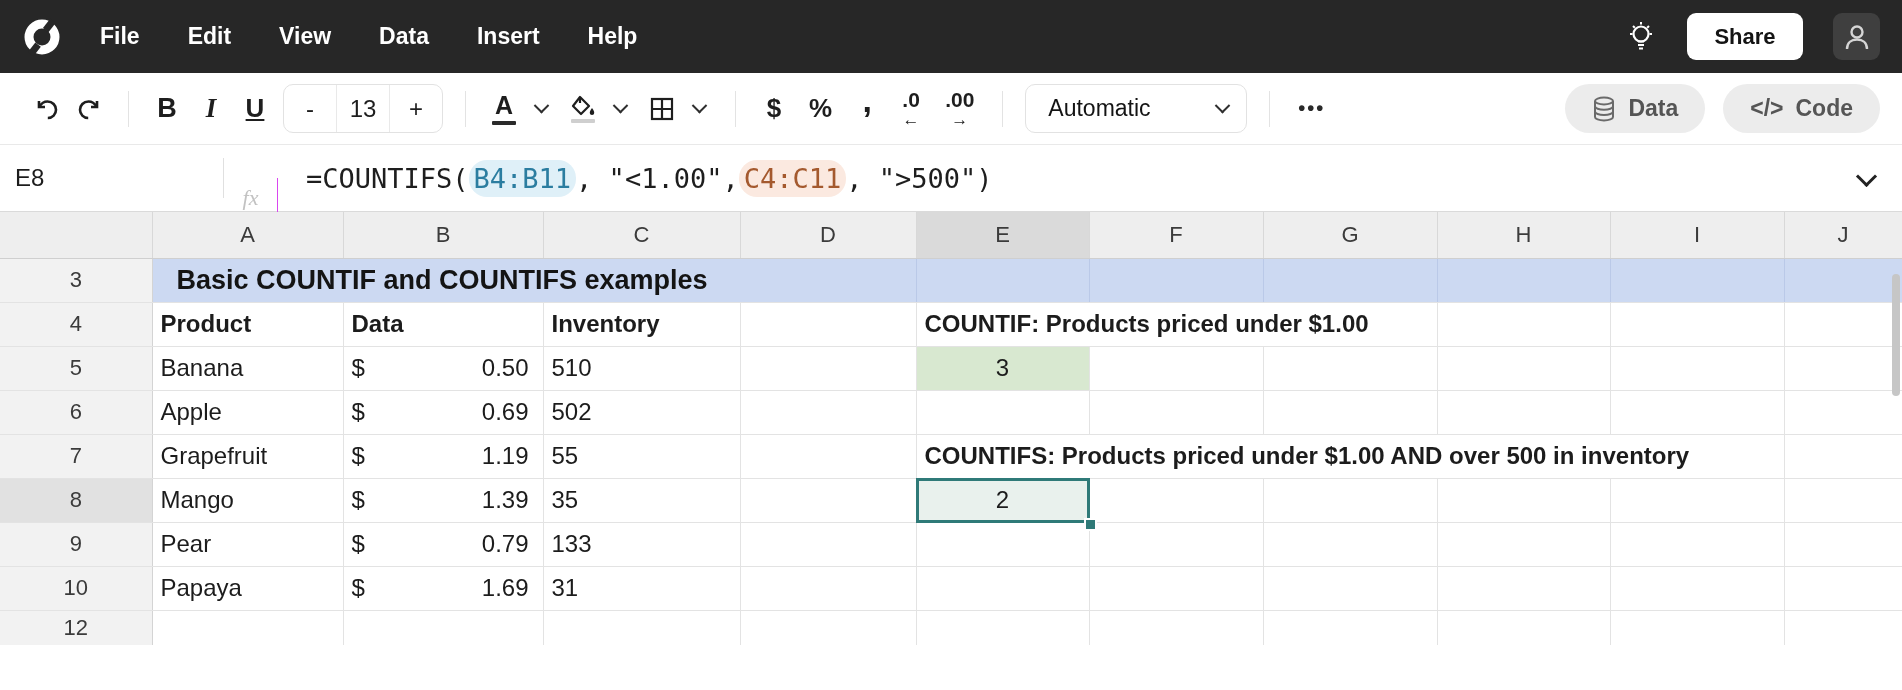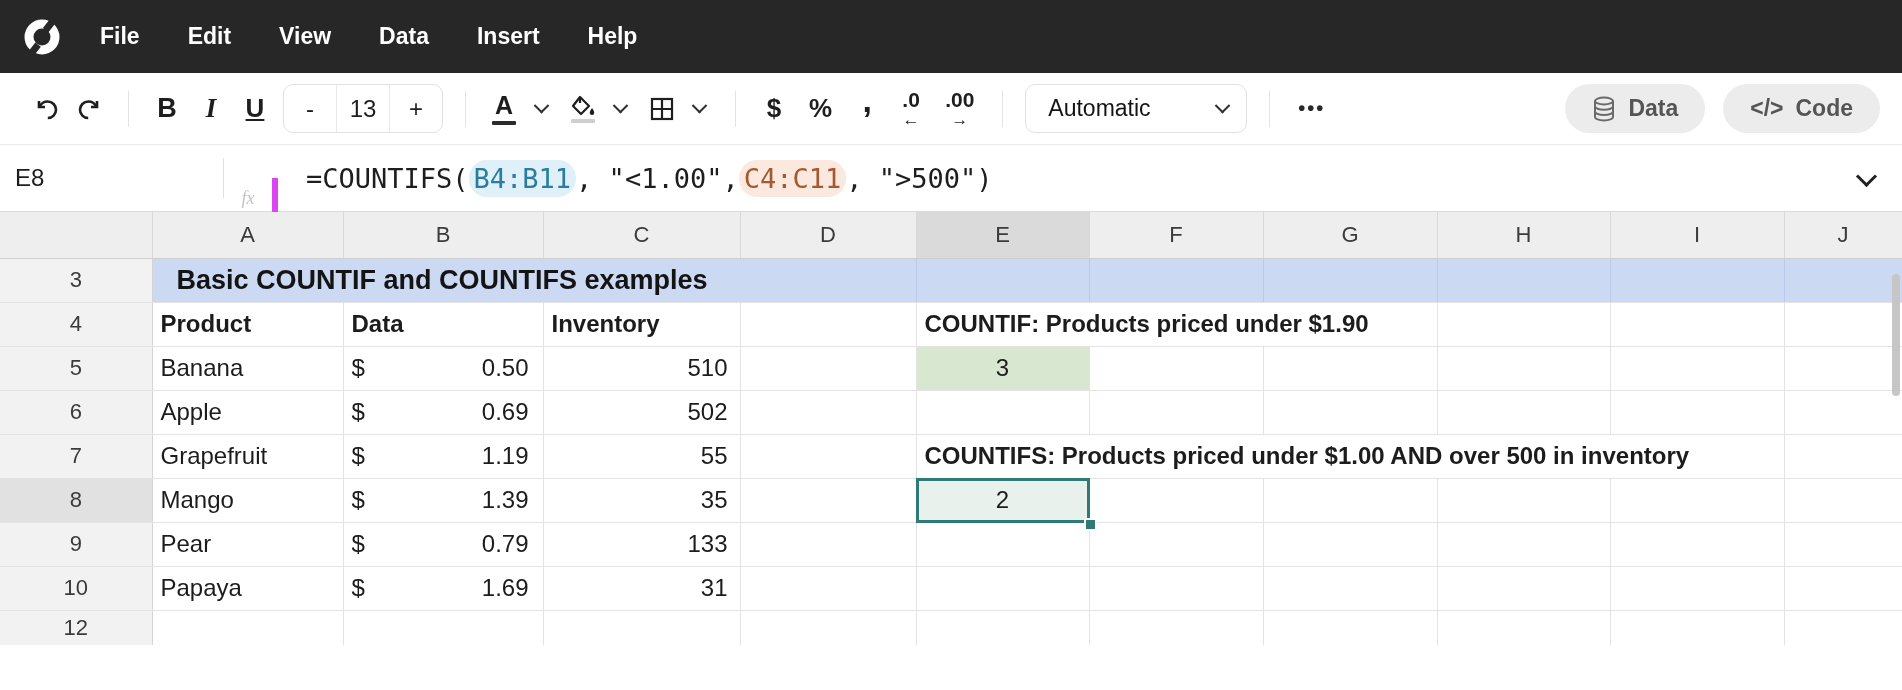--- a/index.html
+++ b/index.html
@@ -59,22 +59,22 @@
   .pill { height:49px; border-radius:25px; background:#ececec; display:flex; align-items:center;
           gap:12px; padding:0 27px; color:#555; font-size:23px; font-weight:600; }
   .pill + .pill { margin-left:18px; }
   .pill.last { margin-right:22px; }
 
   
   .formulabar { position:absolute; top:145px; left:0; width:1902px; height:67px; background:#fff;
                 display:flex; align-items:center; border-bottom:1px solid #dadada; }
   .cell-ref { width:224px; padding-left:15px; font-size:24px; color:#1c1c1c;
               border-right:1px solid #e0e0e0; height:40px; display:flex; align-items:center; }
-  .fx { width:54px; text-align:center; font-size:18px; font-style:italic;
-        font-family:"Liberation Serif",serif; color:#c2c2c2; border-right:6px solid #d946ef;
+  .fx { width:54px; text-align:center; font-size:22px; font-style:italic;
+        font-family:"Liberation Serif",serif; color:#c2c2c2; border-right:1px solid #d946ef;
         height:40px; display:flex; align-items:center; justify-content:center;margin-top:40px; }
   .formula { margin-left:28px; font-family:"DejaVu Sans Mono", monospace; font-size:27px;
              color:#1e1e1e; white-space:nowrap; display:flex; align-items:center; }
   .formula .rng { padding:3px 5px; border-radius:18px; }
   .formula .rng1 { color:#2b7da0; background:#dff0f8; }
   .formula .rng2 { color:#a4592e; background:#fbe9e0; }
   .fb-chev { position:absolute; right:28px; top:24px; width:15px; height:15px;
              border-right:3px solid #222; border-bottom:3px solid #222; transform:rotate(45deg); }
 
   
@@ -89,21 +89,21 @@
   .sheet tr.cut td { border-bottom:none; }
   .sheet th.ch { background:#eeeeee; border-right:1px solid #d8d8d8; border-bottom:1px solid #cfcfcf;
                  font-size:22px; font-weight:400; color:#3b3b3b; text-align:center; padding:0; }
   .sheet th.ch.sel { background:#dadada; }
   .sheet td.rh { background:#f2f2f2; border-right:1px solid #d4d4d4; font-size:22px; color:#3b3b3b;
                  text-align:center; padding:0; }
   .sheet td.rh.sel { background:#e1e1e1; }
   .sheet td.blue { background:#ccd9f2; border-right:1px solid #bac9e8; }
   .sheet td.nb { border-right:none; }
   .sheet td.bold { font-weight:700; }
-  .sheet td.num { text-align:right; padding-right:12px;margin-left:20px; }
+  .sheet td.num { text-align:left; padding-right:12px;margin-left:20px; }
   .sheet td.center { text-align:center; padding:0; }
   .sheet td.green { background:#d8e8d0; }
   .sheet td.rel { position:relative; }
   .ovl { position:absolute; left:8px; top:50%; transform:translateY(-50%); white-space:nowrap;
          font-weight:700; z-index:2; }
   .ovl.big { font-size:27px; color:#141414;margin-left:16px; }
   .price-cell { display:flex; justify-content:space-between; align-items:center; padding-right:14px; height:100%; }
   td.selcell { background:#e9f1ed; }
   .sel-border { position:absolute; left:-1px; top:-1px; right:-1px; bottom:-1px;
                 border:3px solid #2f7a78; z-index:3; pointer-events:none; }
@@ -123,20 +123,36 @@
       <rect x="24" y="2" width="7" height="12" fill="#272727" transform="rotate(38 27 8)"></rect>
       <rect x="9" y="26" width="7" height="12" fill="#272727" transform="rotate(38 12 32)"></rect>
     </svg>
     <div class="menus">
       <div class="menu-item">File</div>
       <div class="menu-item">Edit</div>
       <div class="menu-item">View</div>
       <div class="menu-item">Data</div>
       <div class="menu-item">Insert</div>
       <div class="menu-item">Help</div>
+    </div>
+    <div class="top-right">
+      <div class="bulb-btn">
+        <svg width="30" height="34" viewBox="0 0 30 34">
+          <circle cx="15" cy="14" r="7.5" fill="none" stroke="#fff" stroke-width="2.2"></circle>
+          <path d="M12 21.5 L18 21.5 M12 25 L18 25 M13 28.5 L17 28.5" stroke="#fff" stroke-width="2"></path>
+          <path d="M15 2 L15 4.5 M4 14 L6.5 14 M23.5 14 L26 14 M7 6 L8.8 7.8 M23 6 L21.2 7.8" stroke="#fff" stroke-width="2"></path>
+        </svg>
+      </div>
+      <div class="share-btn">Share</div>
+      <div class="avatar-btn">
+        <svg width="26" height="28" viewBox="0 0 26 28">
+          <circle cx="13" cy="9" r="5.5" fill="none" stroke="#d5d5d5" stroke-width="2.4"></circle>
+          <path d="M3 26 C3 19.5 7.5 16.5 13 16.5 C18.5 16.5 23 19.5 23 26" fill="none" stroke="#d5d5d5" stroke-width="2.4"></path>
+        </svg>
+      </div>
     </div>
   </div>
 
   <div class="toolbar">
     <div class="tb-btn">
       <svg width="28" height="28" viewBox="0 0 28 28">
         <path d="M7 6 L7 12 L13 12" fill="none" stroke="#1e1e1e" stroke-width="2.6"></path>
         <path d="M7.5 11.5 C9.5 8 12.5 6.5 15.5 6.5 C20.5 6.5 24 10.3 24 14.8 C24 19.3 20.5 23 15.8 23" fill="none" stroke="#1e1e1e" stroke-width="2.6"></path>
       </svg>
     </div>
@@ -276,21 +292,21 @@
         <td class="blue"></td>
         <td class="blue"></td>
       </tr>
       <tr class="r">
         <td class="rh">4</td>
         <td class="bold">Product</td>
         <td class="bold">Data</td>
         <td class="bold">Inventory</td>
         <td></td>
         <td class="nb rel">
-          <span class="ovl">COUNTIF: Products priced under $1.90</span>
+          <span class="ovl">COUNTIF: Products priced under $1.00</span>
         </td>
         <td class="nb"></td>
         <td></td>
         <td></td>
         <td></td>
         <td></td>
       </tr>
       <tr class="r">
         <td class="rh">5</td>
         <td>Banana</td>

